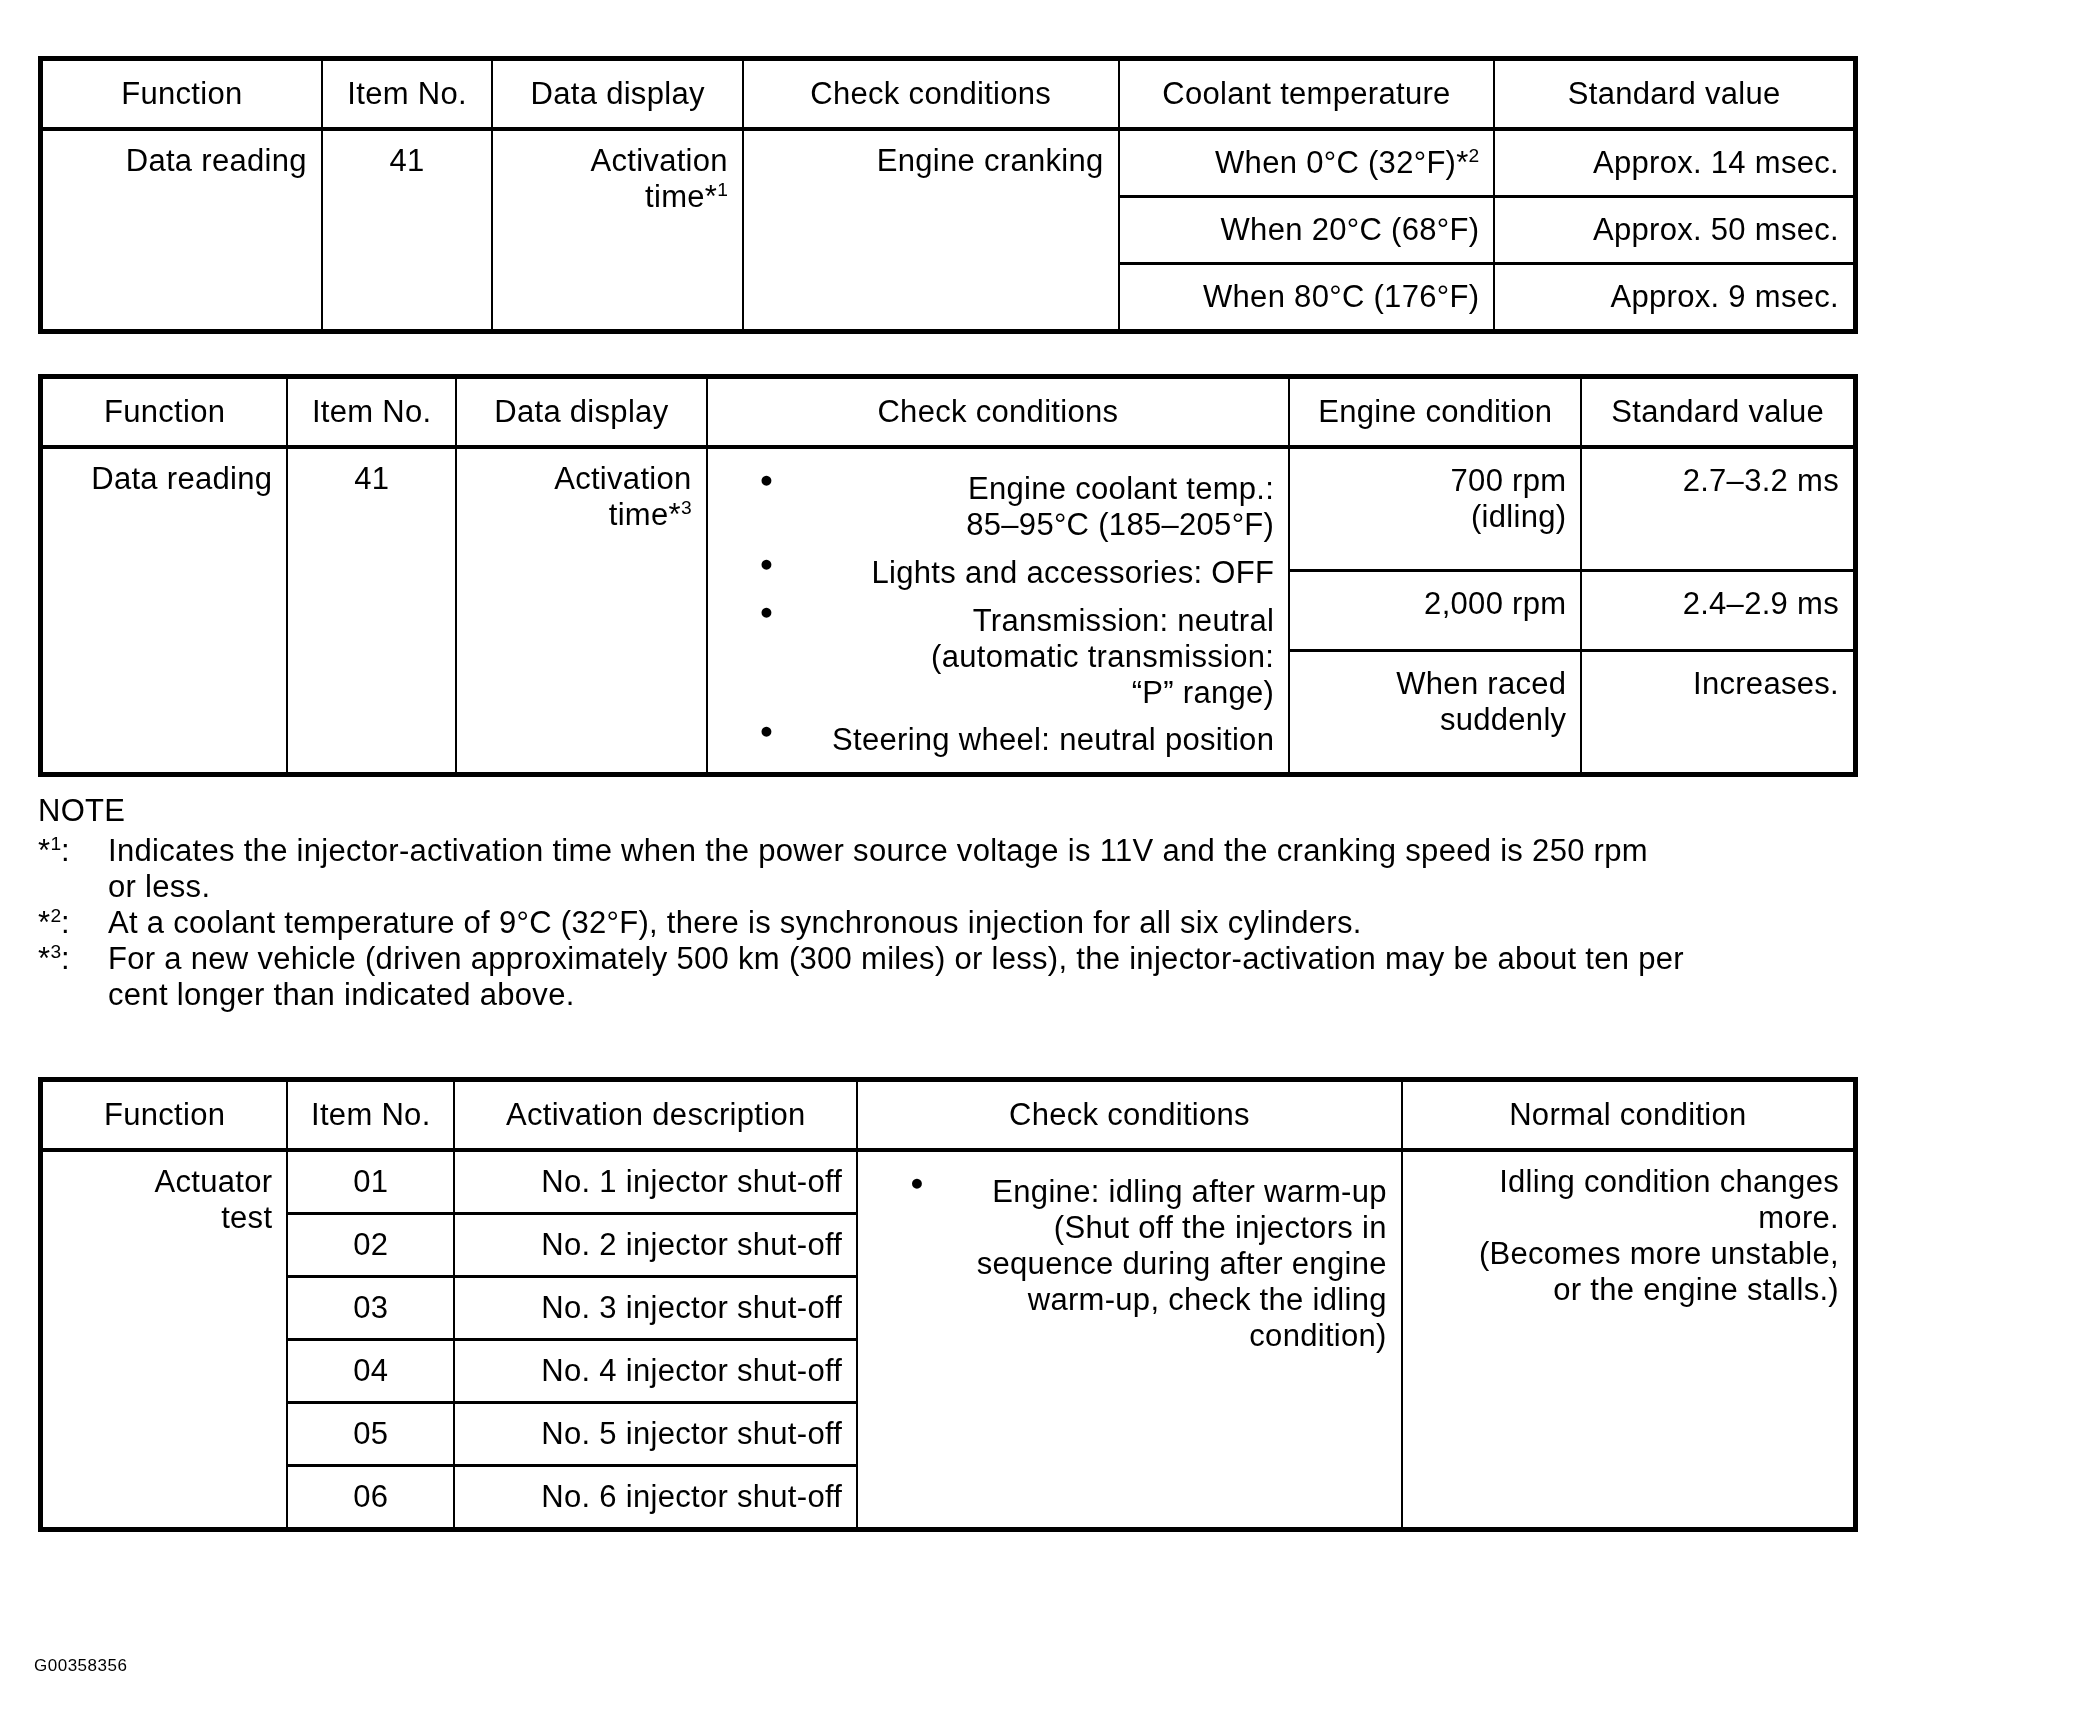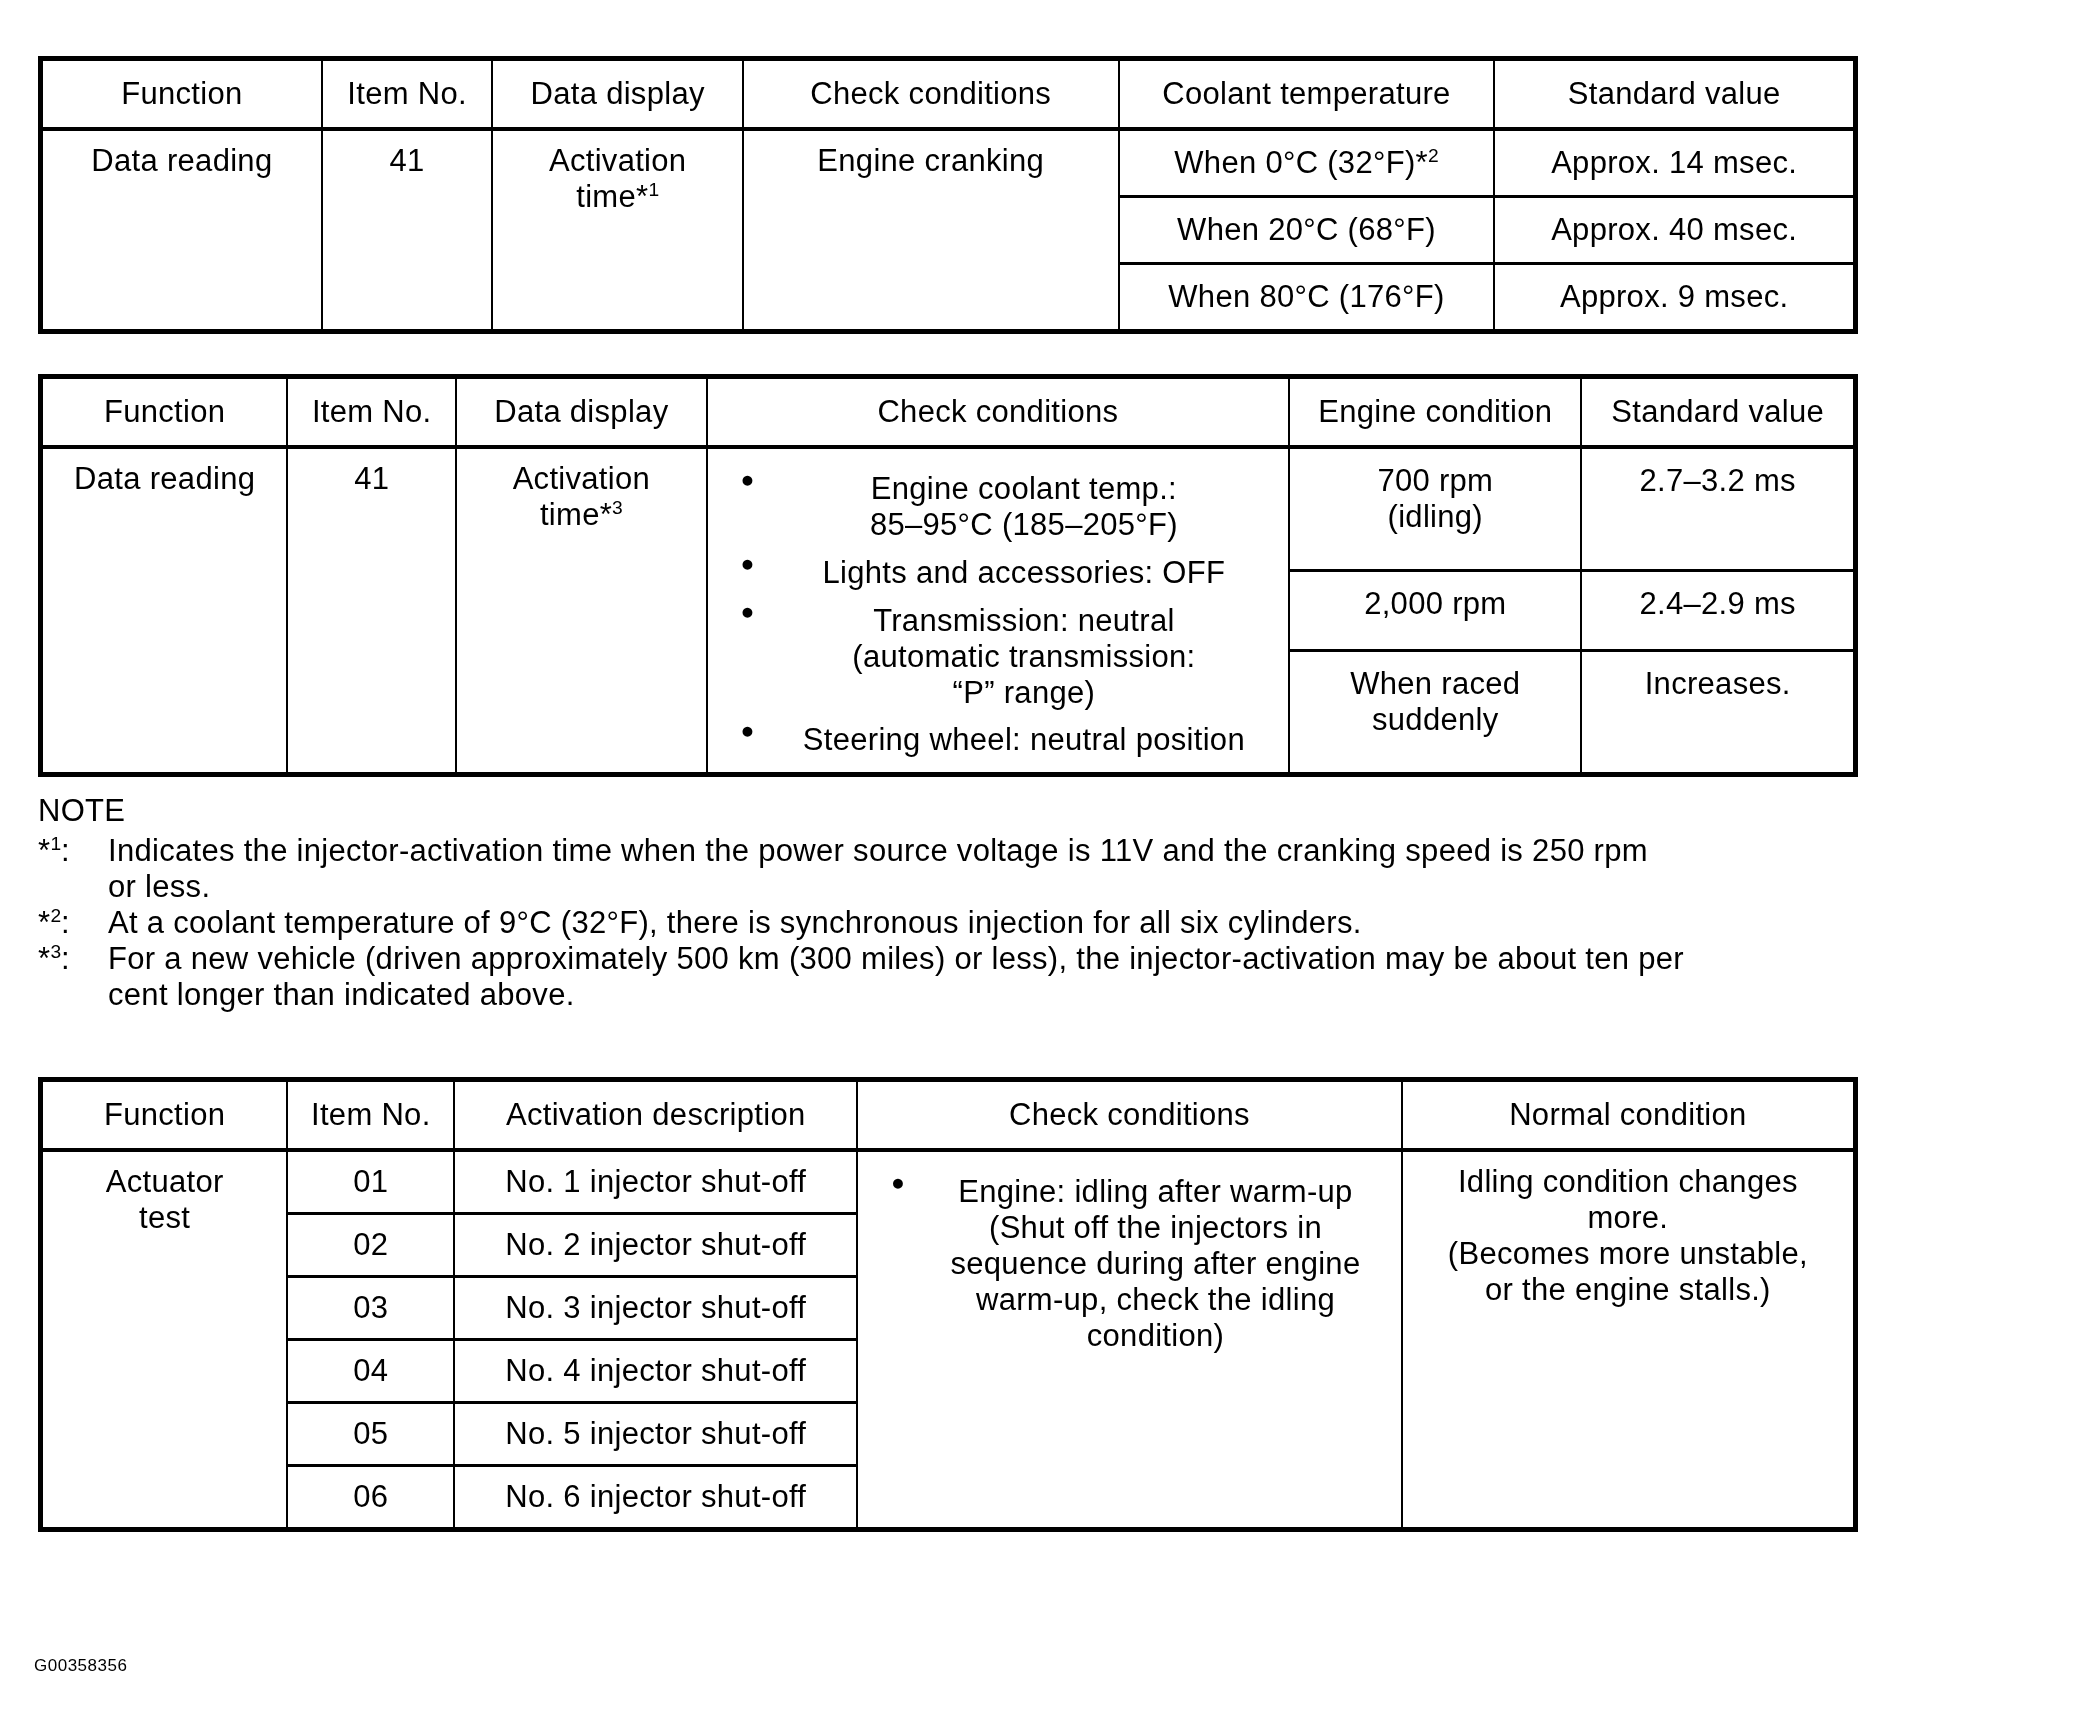--- a/index.html
+++ b/index.html
@@ -24,21 +24,21 @@
     width: 1820px;
     border: 5px solid #000;
   }
   .tbl th, .tbl td {
     border-left: 2px solid #000;
     border-right: 2px solid #000;
     border-top: 3px solid #000;
     border-bottom: 3px solid #000;
     padding: 12px 14px;
     vertical-align: top;
-    text-align: center;
+    text-align: right;
     font-weight: 400;
     overflow: hidden;
   }
   .tbl th {
     text-align: center;
     vertical-align: middle;
     border-bottom-width: 4px;
     padding: 15px 6px;
   }
   .tbl td.center { text-align: center; }
@@ -116,21 +116,21 @@
       <td rowspan="3">
         <span class="ln">Activation</span>
         <span class="ln"><span>time*</span><sup>1</sup></span>
       </td>
       <td rowspan="3">Engine cranking</td>
       <td class="subrow"><span>When 0°C (32°F)*</span><sup>2</sup></td>
       <td class="subrow">Approx. 14 msec.</td>
     </tr>
     <tr>
       <td class="subrow">When 20°C (68°F)</td>
-      <td class="subrow">Approx. 40 msec.</td>
+      <td class="subrow">Approx. 50 msec.</td>
     </tr>
     <tr>
       <td class="subrow">When 80°C (176°F)</td>
       <td class="subrow">Approx. 9 msec.</td>
     </tr>
   </tbody>
     </table>
 
   <div id="table2-wrap">
   <table class="tbl" id="table2">

